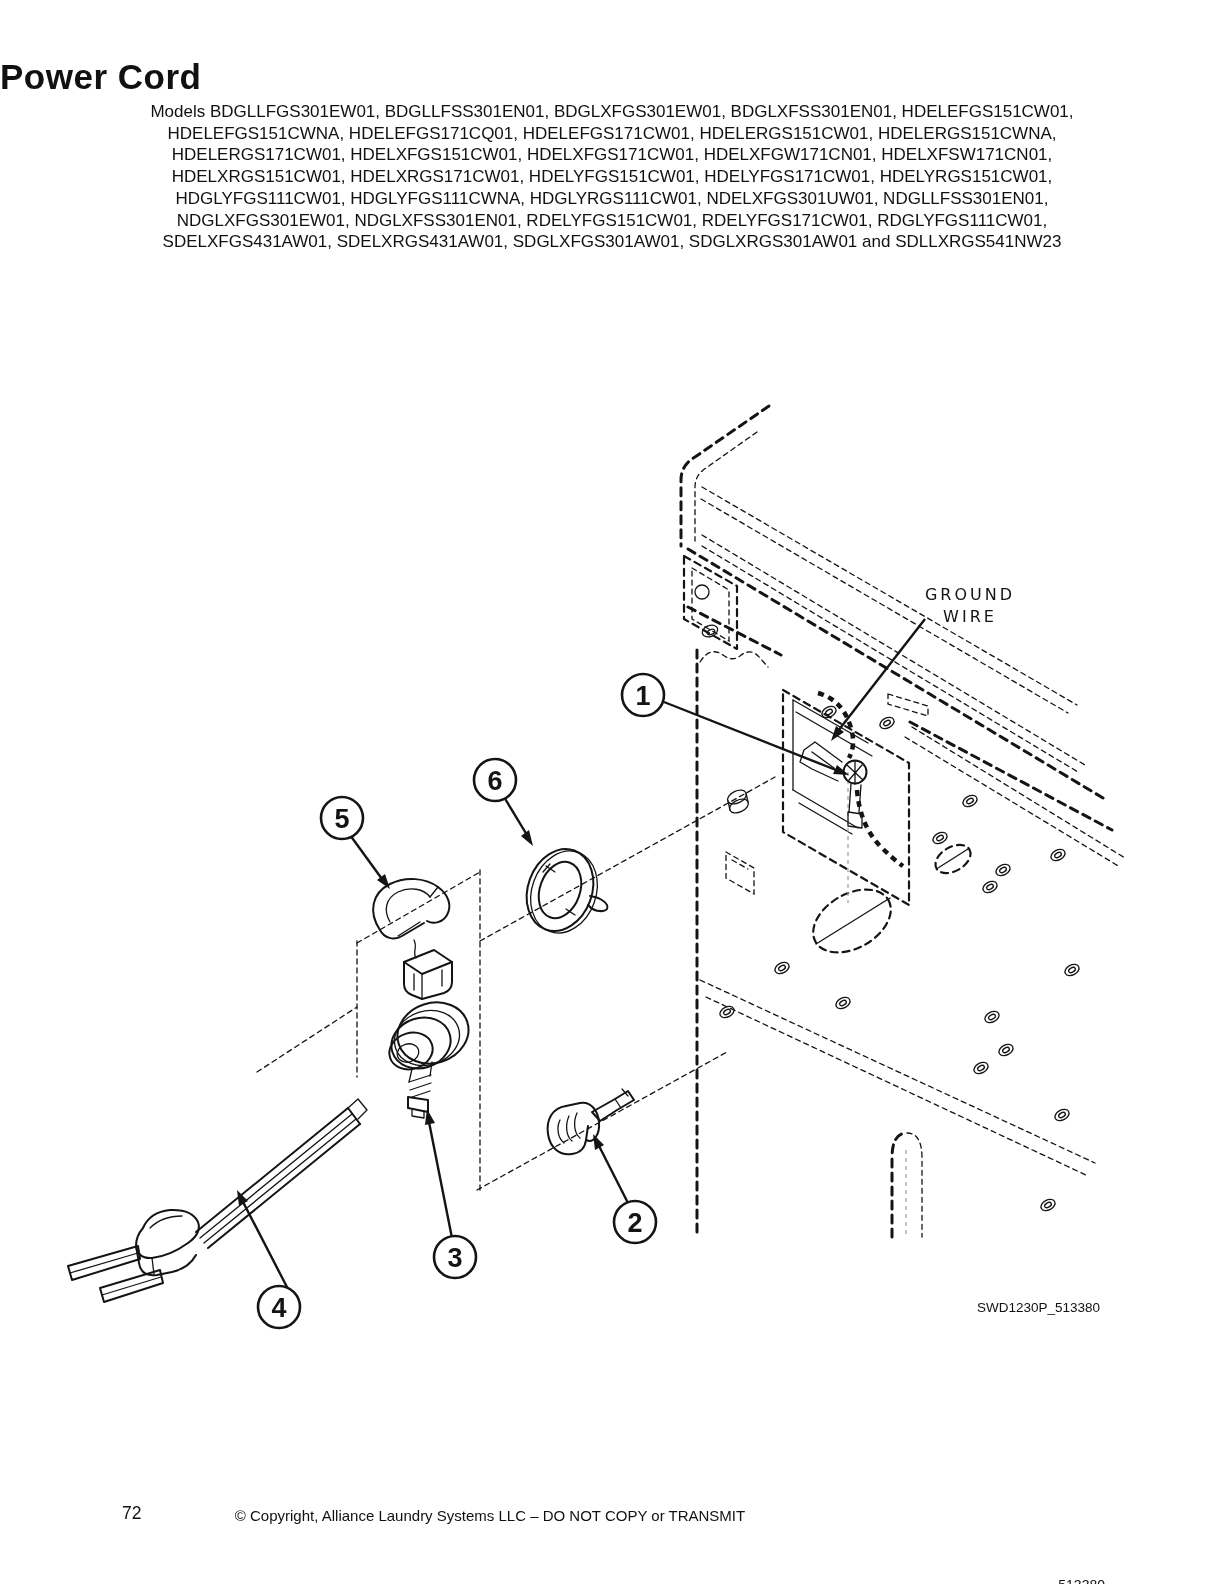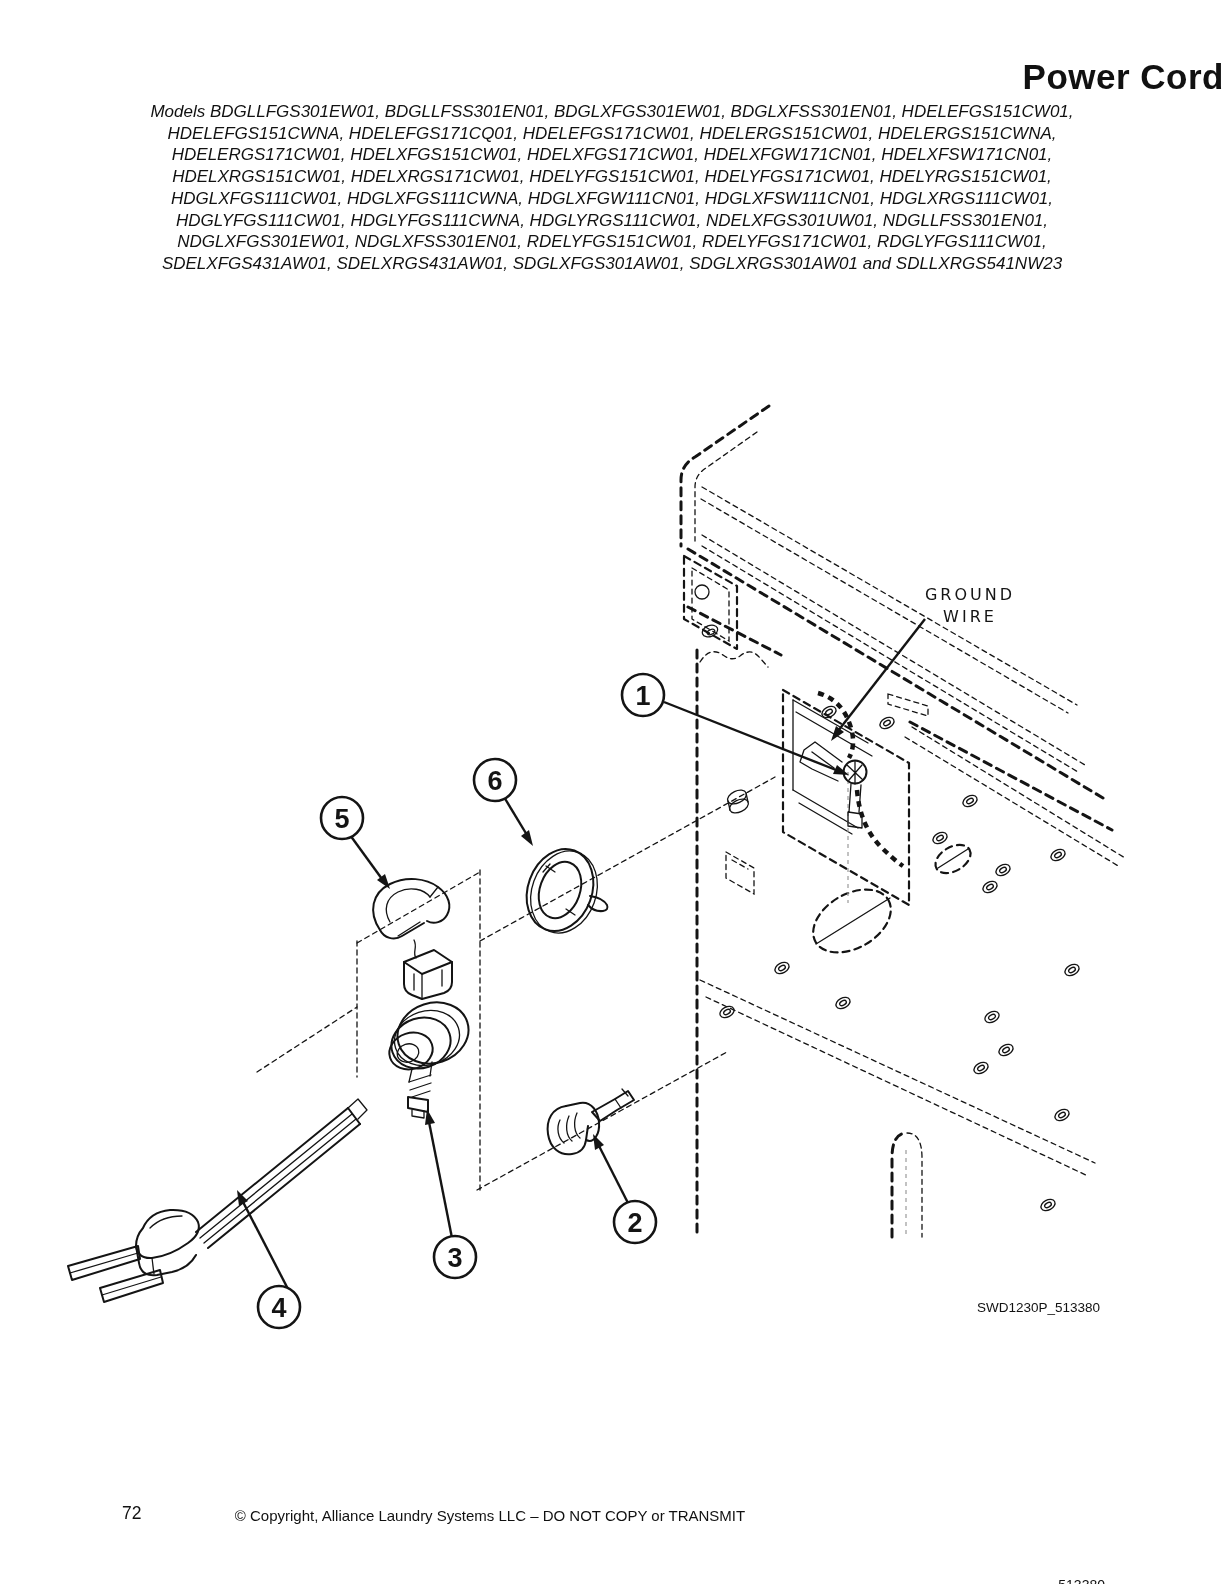--- a/index.html
+++ b/index.html
@@ -3,26 +3,26 @@
 <meta charset="utf-8">
 <style>
   html,body { margin:0; padding:0; }
   body {
     width:1224px; height:1584px; position:relative;
     background:#ffffff; overflow:hidden;
     font-family:"Liberation Sans", sans-serif; color:#111;
   }
   .page-title {
     position:absolute; top:57px; left:0; width:1224px;
-    text-align:right; font-size:35px; font-weight:bold; letter-spacing:0.5px;
+    text-align:left; font-size:35px; font-weight:bold; letter-spacing:0.5px;
   }
   .models-block {
     position:absolute; top:101px; left:0; width:1224px;
     text-align:center; font-size:17px; line-height:21.7px;
-    white-space:nowrap; font-weight:normal;font-style:italic;
+    white-space:nowrap; font-weight:normal;
   }
   .figure-svg { position:absolute; left:0; top:0; }
   .figure-caption {
     position:absolute; top:1300px; right:124px;
     font-size:13.5px; text-align:right;
   }
   .footer-pageno { position:absolute; top:1503px; left:105px; font-size:17.5px;margin-left:17px; }
   .footer-copy   { position:absolute; top:1507px; left:0; width:980px; text-align:center; font-size:15px; }
   .footer-doc    { position:absolute; top:1577px; right:119px; font-size:14px; }
 
@@ -43,21 +43,20 @@
 </head>
 <body>
 
 <div class="page-title">Power Cord</div>
 
 <div class="models-block">
   <div>Models BDGLLFGS301EW01, BDGLLFSS301EN01, BDGLXFGS301EW01, BDGLXFSS301EN01, HDELEFGS151CW01,</div>
   <div>HDELEFGS151CWNA, HDELEFGS171CQ01, HDELEFGS171CW01, HDELERGS151CW01, HDELERGS151CWNA,</div>
   <div>HDELERGS171CW01, HDELXFGS151CW01, HDELXFGS171CW01, HDELXFGW171CN01, HDELXFSW171CN01,</div>
   <div>HDELXRGS151CW01, HDELXRGS171CW01, HDELYFGS151CW01, HDELYFGS171CW01, HDELYRGS151CW01,</div>
-  <div>HDGLXFGS111CW01, HDGLXFGS111CWNA, HDGLXFGW111CN01, HDGLXFSW111CN01, HDGLXRGS111CW01,</div>
   <div>HDGLYFGS111CW01, HDGLYFGS111CWNA, HDGLYRGS111CW01, NDELXFGS301UW01, NDGLLFSS301EN01,</div>
   <div>NDGLXFGS301EW01, NDGLXFSS301EN01, RDELYFGS151CW01, RDELYFGS171CW01, RDGLYFGS111CW01,</div>
   <div>SDELXFGS431AW01, SDELXRGS431AW01, SDGLXFGS301AW01, SDGLXRGS301AW01 and SDLLXRGS541NW23</div>
 </div>
 
 <svg class="figure-svg" width="1224" height="1584" viewBox="0 0 1224 1584" xmlns="http://www.w3.org/2000/svg">
 
   <g>
 
     <path class="ln-thk" d="M 769,406 L 695,457 Q 681,465 681,480 L 681,546"></path>

